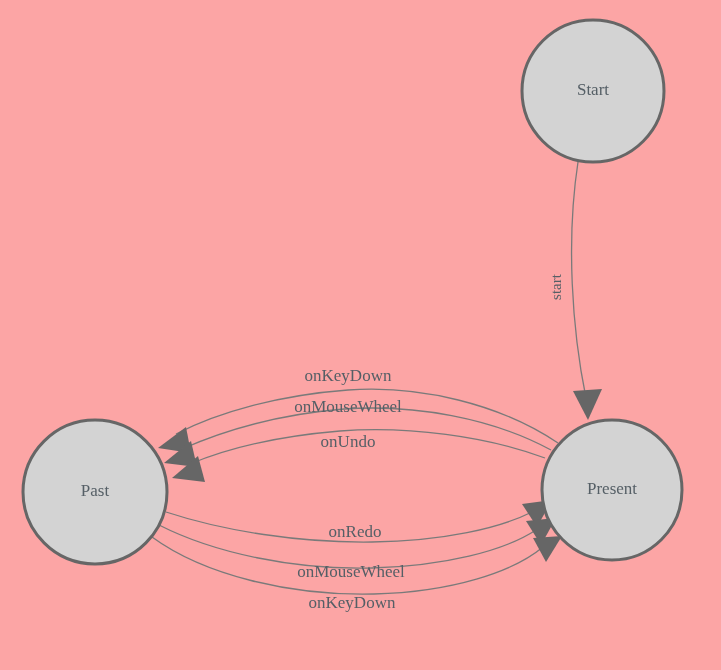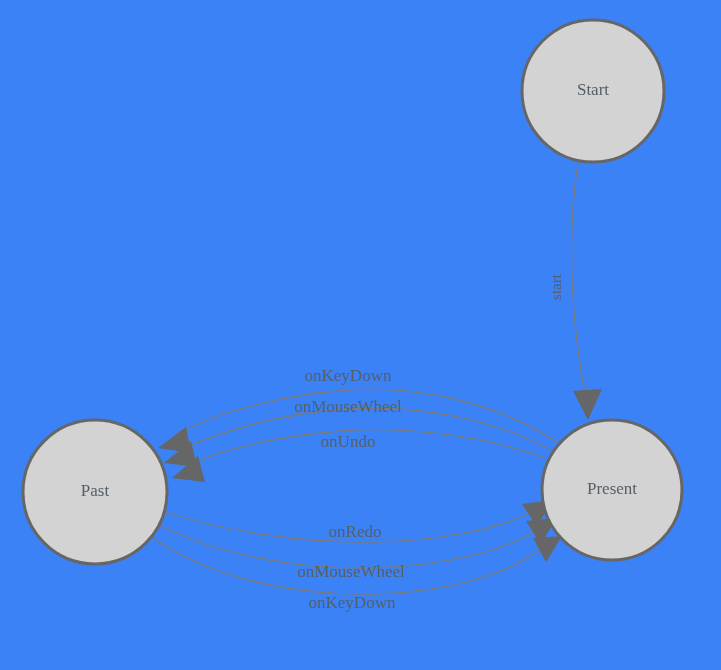--- a/index.html
+++ b/index.html
@@ -10,21 +10,21 @@
   body {
     width: 721px;
     height: 670px;
     font-family: "Liberation Serif", "DejaVu Serif", serif;
     overflow: hidden;
   }
   #diagram-root {
     position: relative;
     width: 721px;
     height: 670px;
-    background: #3b82f6;
+    background: #fca5a5;
   }
   svg#state-diagram {
     display: block;
     width: 721px;
     height: 670px;
   }
   .node-shape {
     fill: #d3d3d3;
     stroke: #666666;
     stroke-width: 3;

